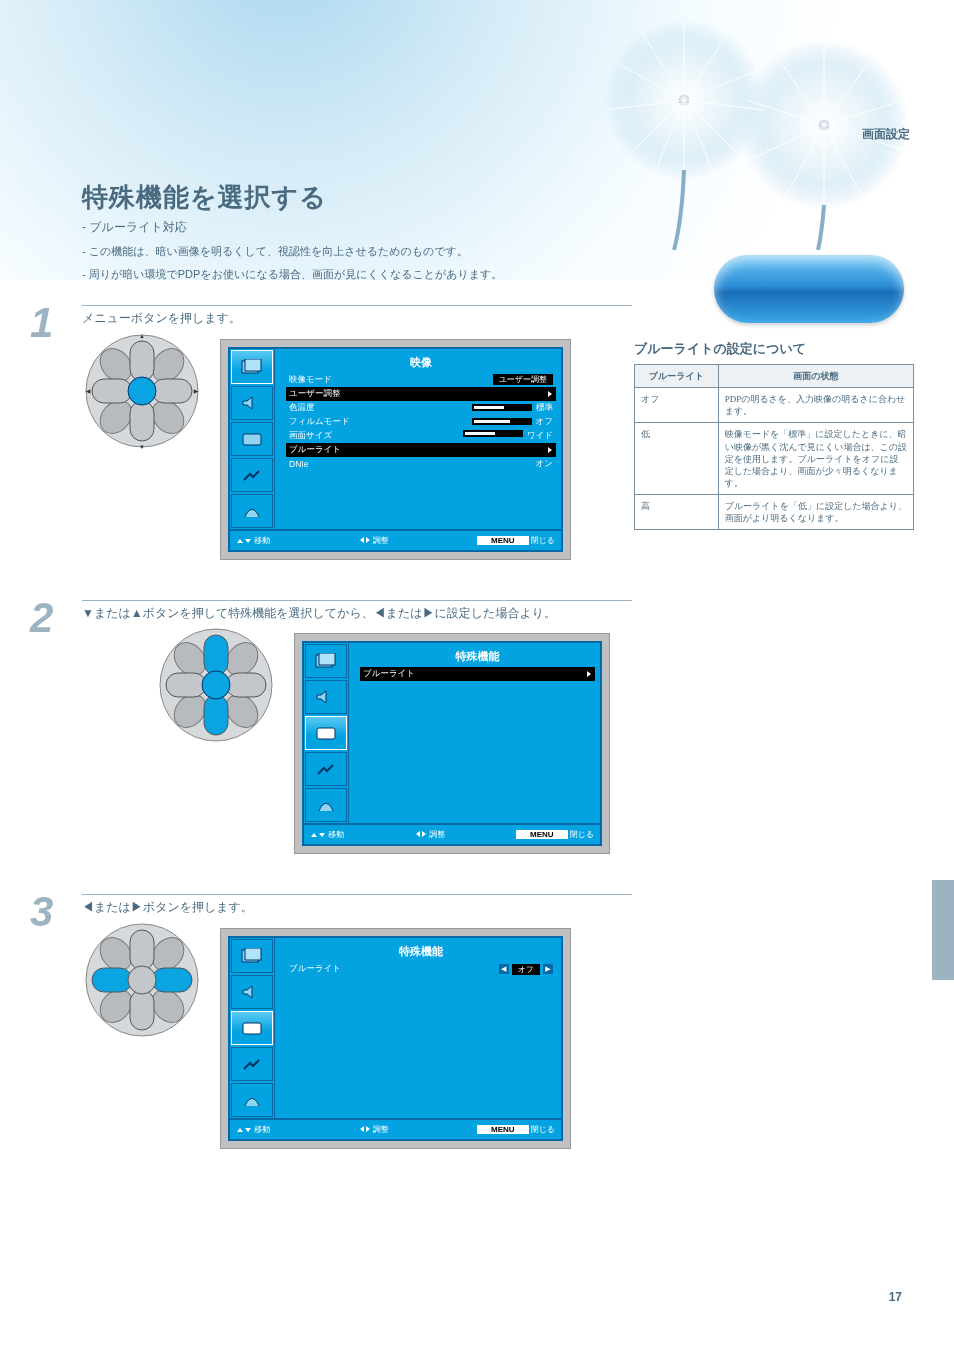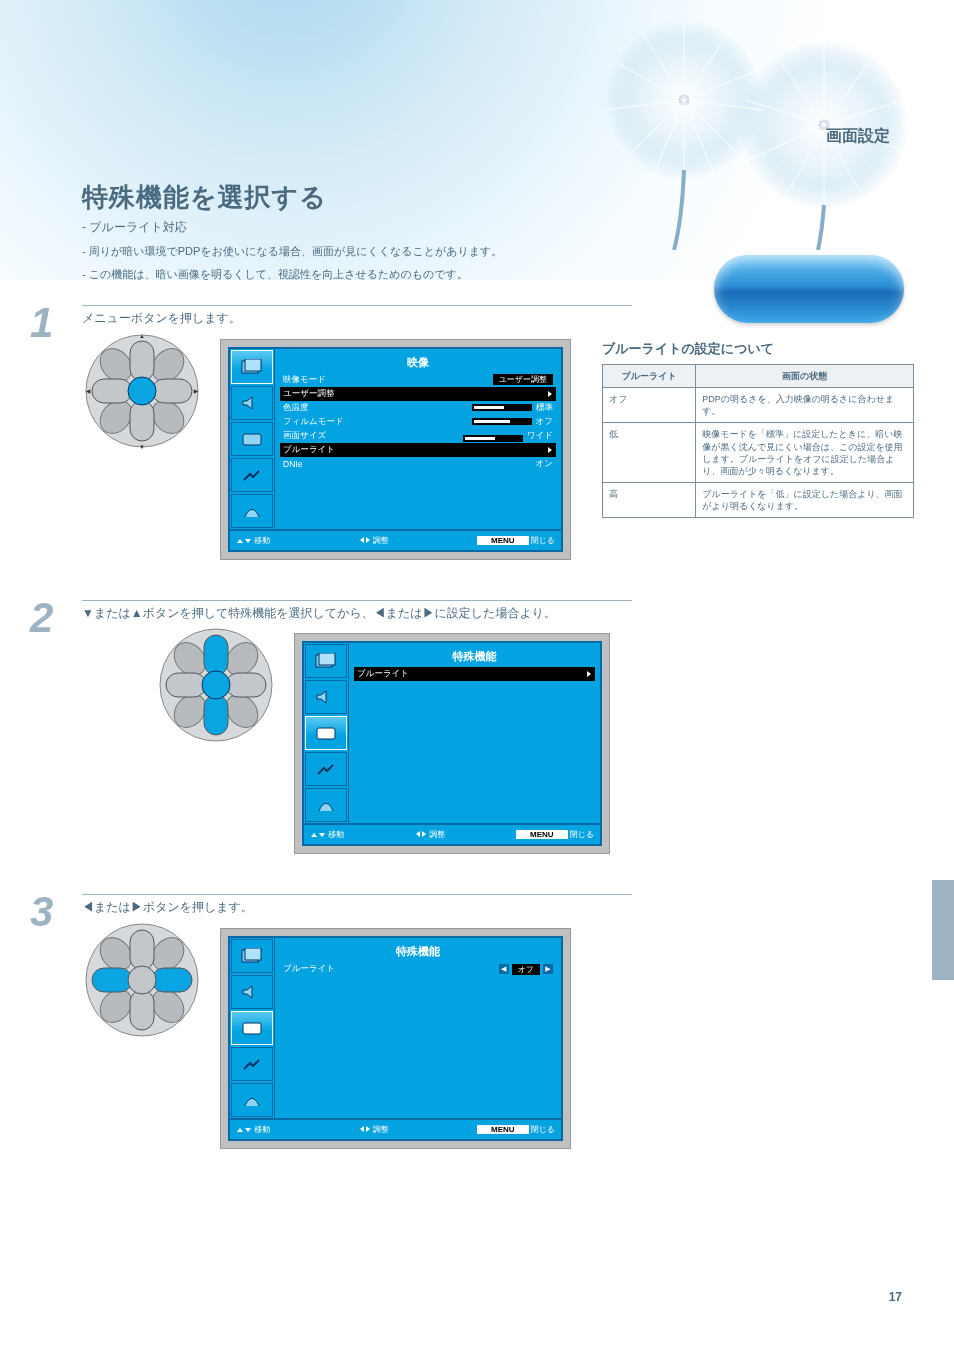--- a/index.html
+++ b/index.html
@@ -117,20 +117,21 @@
   }
   .osd-tab.sel {
     background: linear-gradient(to bottom, #5bc9f3 0%, #03a3e1 60%);
     border: 1px solid #fff;
   }
   .osd-main {
     flex: 1;
     padding: 6px 8px;
     font-size: 9px;
     color: white;
+    margin-left: 6px;
   }
   .osd-title {
     text-align: center;
     color: #fff;
     font-weight: bold;
     font-size: 11px;
     margin-bottom: 3px;
   }
   .menu-line {
     display: flex;
@@ -200,22 +201,23 @@
     color: #fff;
     padding: 0 6px;
     font-size: 8px;
   }
 
   
   .sidebar {
     position: absolute;
     right: 40px;
     top: 340px;
-    width: 312px;
+    width: 280px;
     z-index: 2;
+    font-family: Liberation Serif, serif;
   }
   .sidebar-title {
     font-size: 13px;
     font-weight: bold;
     color: #4a6a80;
     margin-bottom: 6px;
   }
   .light-table {
     border-collapse: collapse;
     width: 100%;
@@ -239,23 +241,23 @@
     right: -8px;
     top: 880px;
     width: 30px;
     height: 100px;
     background: #9db3c2;
     z-index: 2;
   }
 
   .chapter {
     position: absolute;
-    right: 64px;
+    right: 44px;
     top: 126px;
-    font-size: 16px;
+    font-size: 12px;
     font-weight: bold;
     color: #4a6a80;
     z-index: 3;
   }
   .pagenum {
     position: absolute;
     right: 52px;
     bottom: 44px;
     font-size: 12px;
     font-weight: bold;
@@ -322,22 +324,22 @@
   </g>
 </svg>
 
 <div class="pill"></div>
 
 <div class="chapter">画面設定</div>
 
 <div class="page">
   <div class="page-title">特殊機能を選択する</div>
   <div class="page-subtitle">- ブルーライト対応</div>
+  <div class="page-note">- この機能は、暗い画像を明るくして、視認性を向上させるためのものです。</div>
   <div class="page-note">- 周りが暗い環境でPDPをお使いになる場合、画面が見にくくなることがあります。</div>
-  <div class="page-note">- この機能は、暗い画像を明るくして、視認性を向上させるためのものです。</div>
 
   <div class="step">
     <div class="step-number">1</div>
     <div class="step-text">メニューボタンを押します。</div>
     <div class="step-body">
       <svg class="dpad" width="120" height="120" viewBox="0 0 120 120">
         <circle cx="60" cy="60" r="56" fill="#d6d9dc" stroke="#888"></circle>
         <g fill="#b7bbc0" stroke="#777">
           <ellipse cx="34" cy="34" rx="14" ry="18" transform="rotate(-40 34 34)"></ellipse>
           <ellipse cx="86" cy="34" rx="14" ry="18" transform="rotate(40 86 34)"></ellipse>
@@ -410,21 +412,21 @@
                   <span>フィルムモード</span>
                   <span style="display:flex;align-items:center;">
                     <span class="mini-bar">
                       <span class="fill" style="width:60%"></span>
                     </span>
                     <span>オフ</span>
                   </span>
                 </div>
               <div class="menu-line">
                   <span>画面サイズ</span>
-                  <span style="display:flex;align-items:flex-end;">
+                  <span style="display:flex;align-items:flex-start;">
                     <span class="mini-bar">
                       <span class="fill" style="width:50%"></span>
                     </span>
                     <span>ワイド</span>
                   </span>
                 </div>
               <div class="menu-line sel">
                   <span>ブルーライト</span>
                   <span class="tri-right"></span>
                 </div>

